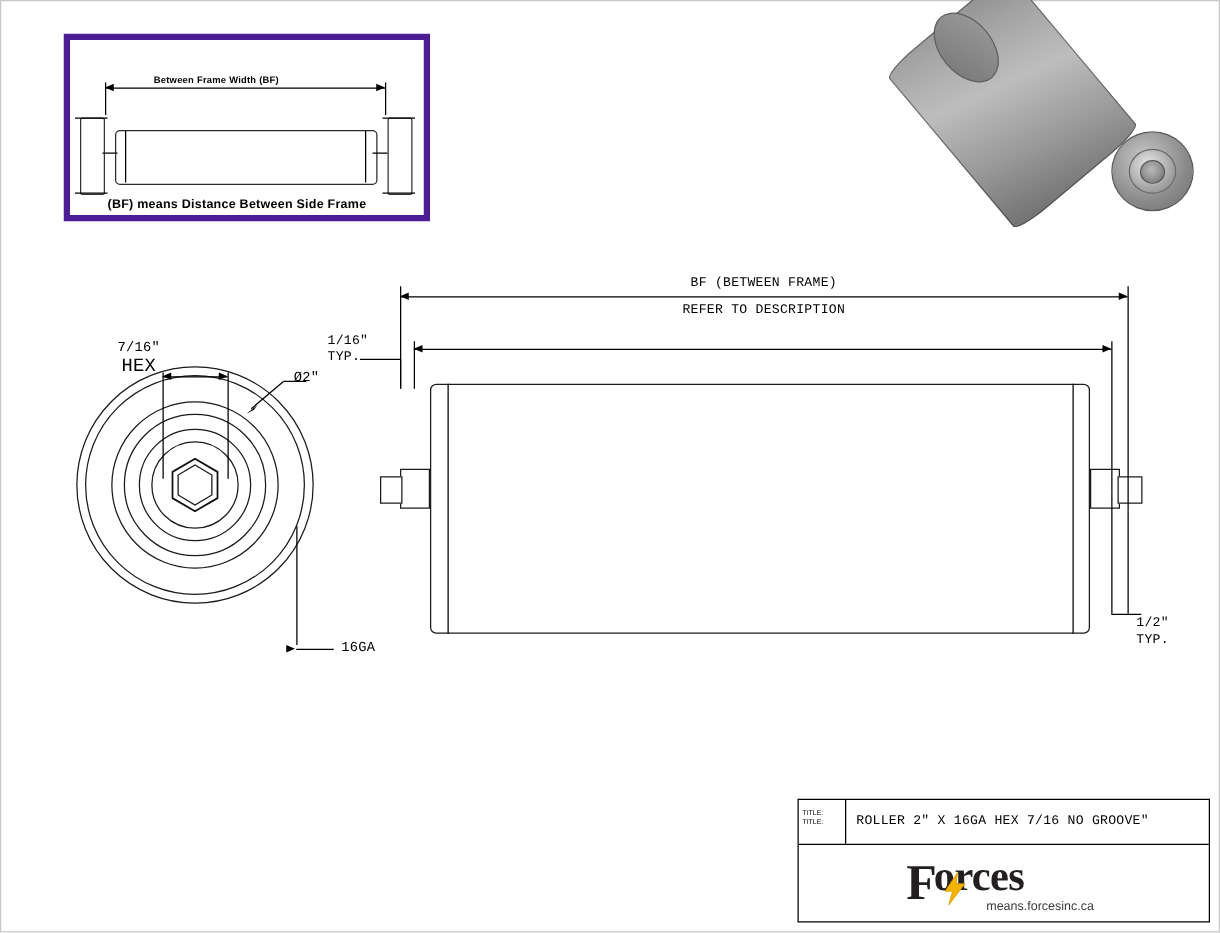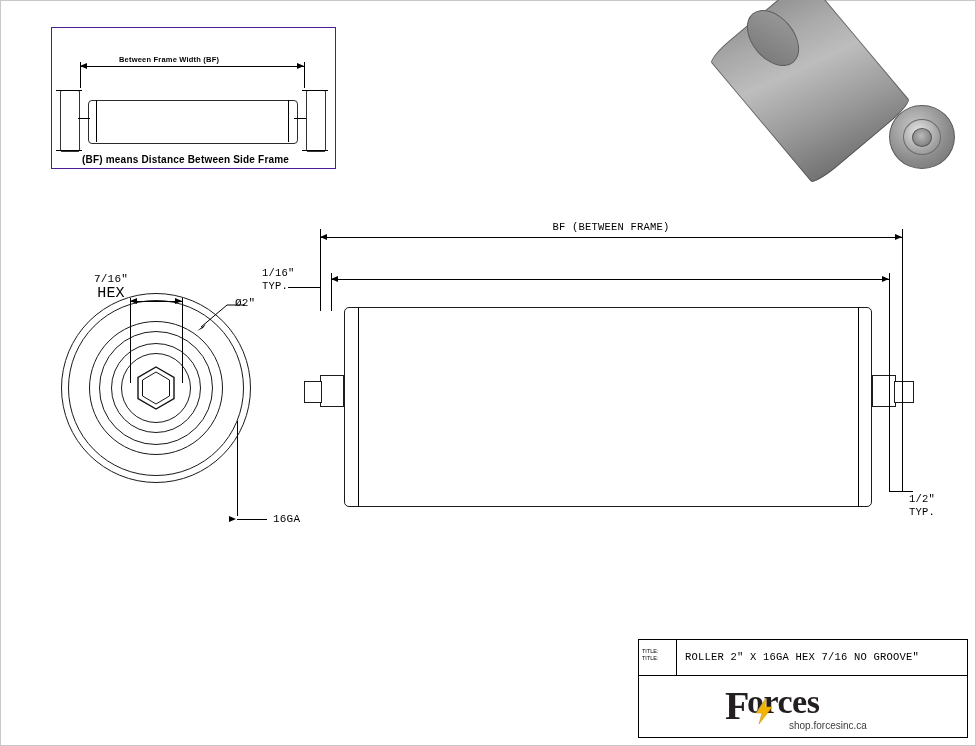--- a/index.html
+++ b/index.html
@@ -50,21 +50,21 @@
     border-bottom: 3px solid transparent;
   }
   .arrow-l { border-right: 7px solid #000; }
   .arrow-r { border-left: 7px solid #000; }
 
   
   #bf-detail {
     left: 50px; top: 26px;
     width: 283px; height: 140px;
     background: #fff;
-    border: 1px solid #4c1d95;
+    border: 5px solid #4c1d95;
   }
   #bf-detail .frame-rail {
     position: absolute;
     background: #ffffff;
     border: 1px solid #333;
   }
   .roller-top {
     position: absolute;
     border: 1px solid #2b2b2b;
     background: #ffffff;
@@ -279,20 +279,21 @@
     <div class="shaftblk" style="left:586px; top:74px; width:24px; height:32px;"></div>
     <div class="shaftblk" style="left:608px; top:80px; width:20px; height:22px;"></div>
   </div>
 
   <div class="vline" style="left:319px; top:228px; height:82px;"></div>
   <div class="vline" style="left:901px; top:228px; height:180px;"></div>
   <div class="hline" style="left:319px; top:236px; width:582px;"></div>
   <div class="arrow-l" style="left:319px; top:233px;"></div>
   <div class="arrow-r" style="left:894px; top:233px;"></div>
   <div class="lbl mono ctr" style="left:460px; top:220px; width:300px; font-size:10.5px; background:#fff;">BF (BETWEEN FRAME)</div>
+  <div class="lbl mono ctr" style="left:460px; top:241px; width:300px; font-size:10.5px; background:#fff;">REFER TO DESCRIPTION</div>
 
   <div class="hline" style="left:330px; top:278px; width:558px;"></div>
   <div class="arrow-l" style="left:330px; top:275px;"></div>
   <div class="arrow-r" style="left:881px; top:275px;"></div>
   <div class="vline" style="left:330px; top:272px; height:38px;"></div>
   <div class="vline" style="left:888px; top:272px; height:120px;"></div>
 
   <div class="lbl mono" style="left:261px; top:266px; font-size:10.5px;">1/16"</div>
   <div class="lbl mono" style="left:261px; top:279px; font-size:10.5px;">TYP.</div>
   <div class="hline" style="left:287px; top:286px; width:32px;"></div>
@@ -314,17 +315,17 @@
     </div>
 
     <div id="tb-logo-wrap">
       <div id="logo-f">F</div>
       <div id="logo-text" style="left:108px;">orces</div>
       <div id="bolt">
         <svg width="16" height="26" viewBox="0 0 16 26">
           <polygon points="10,0 0,15 6,15 3,26 16,9 9,9" fill="#f5b301" stroke="#d79a00" stroke-width="0.6"></polygon>
         </svg>
       </div>
-      <div id="logo-url">shop.forcesinc.ca</div>
+      <div id="logo-url">means.forcesinc.ca</div>
     </div>
   </div>
 
 </div>
 
 </body></html>

